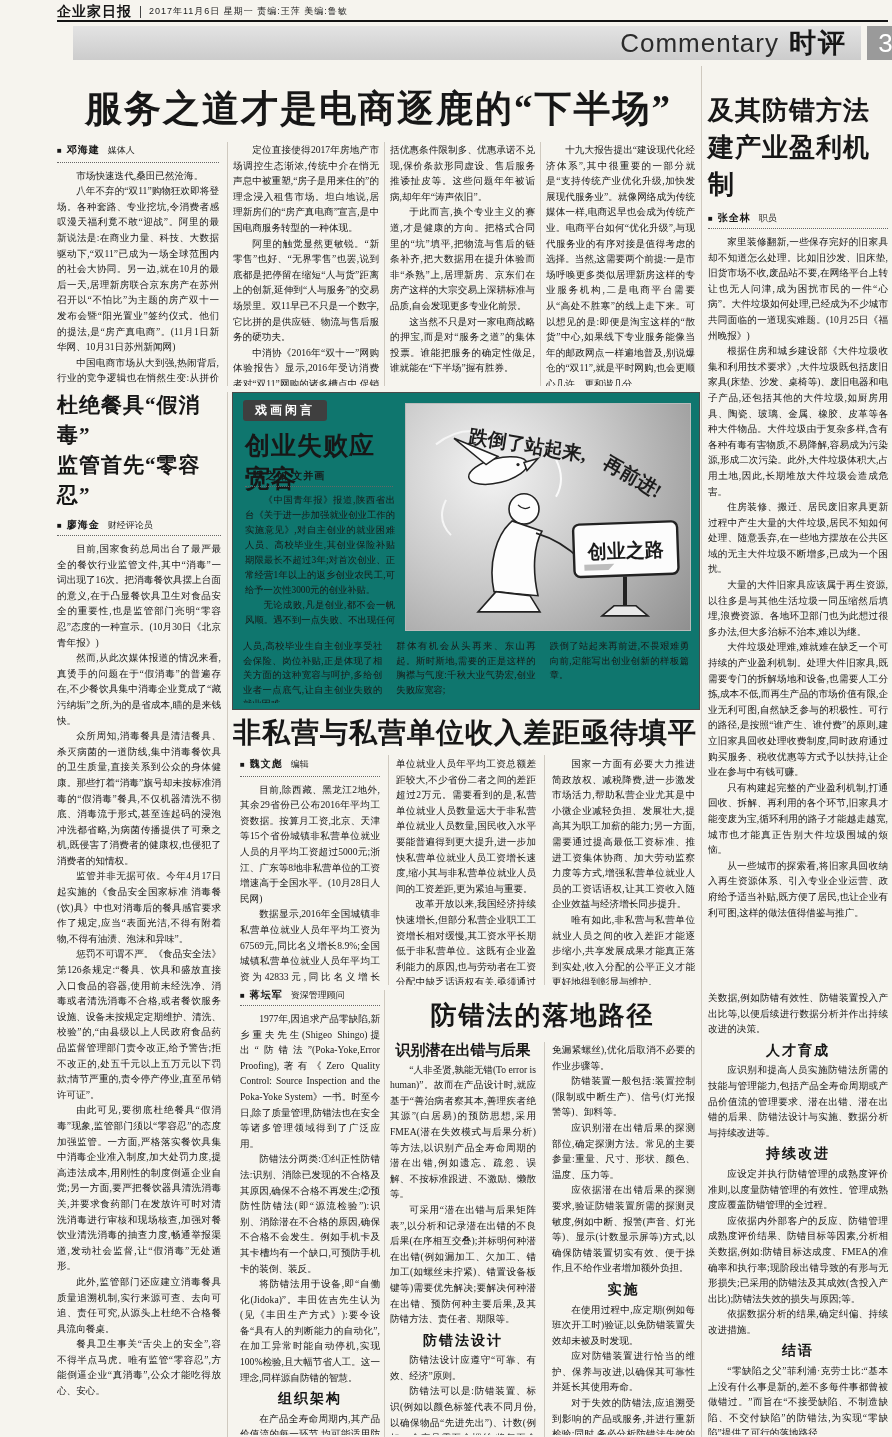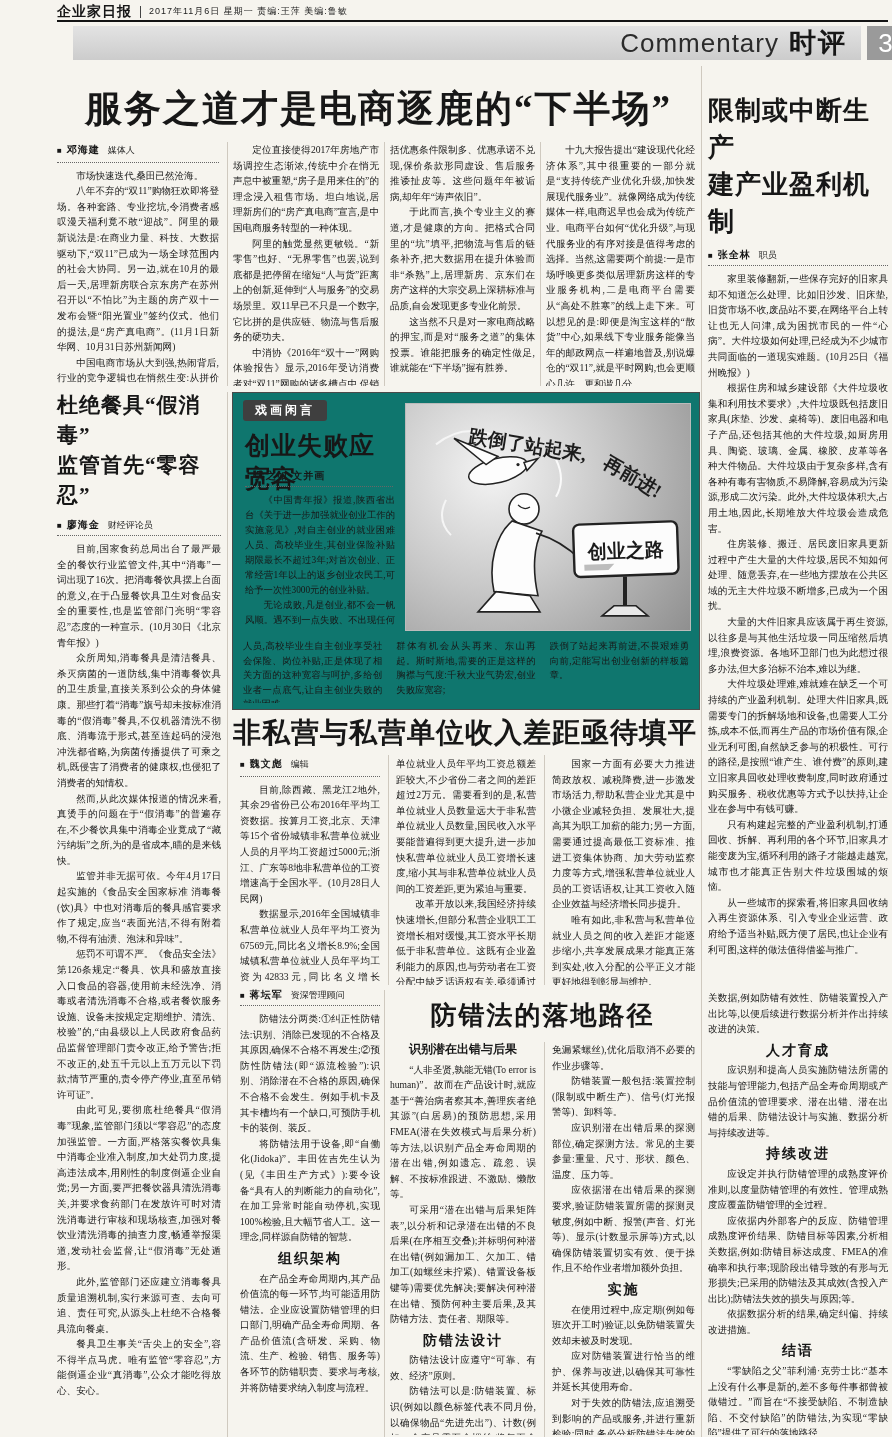--- a/index.html
+++ b/index.html
@@ -19,21 +19,21 @@
   .page-num{width:37px;background:#9a9a9a;color:#fff;display:flex;align-items:center;justify-content:center;font-size:26px;font-family:"Liberation Sans",sans-serif;}
   
   .byline{display:flex;align-items:baseline;border-bottom:1px dotted #666;padding-bottom:3px;margin-bottom:5px;font-family:"Liberation Sans",sans-serif;}
   .byline .mk{font-size:8px;margin-right:5px;}
   .byline .nm{font-weight:bold;font-size:10px;letter-spacing:1px;}
   .byline .rl{font-size:9px;margin-left:8px;color:#222;}
   .colbody{font-size:9.6px;line-height:15.6px;text-align:justify;overflow:hidden;}
   .colbody p{margin:0;text-indent:2em;}
   .colbody p.noind{text-indent:0;}
   .subhead{font-family:"Liberation Sans",sans-serif;font-weight:bold;font-size:14px;text-align:center;text-indent:0 !important;margin:6px 0 4px 0 !important;letter-spacing:2px;}
-  .subhead.lg{font-size:12px;letter-spacing:0;text-align:center;}
+  .subhead.lg{font-size:15px;letter-spacing:0;text-align:center;}
   
   .lead-headline{left:57px;top:84px;width:643px;text-align:center;font-size:37px;font-weight:900;letter-spacing:2px;}
   .h2line{font-size:21px;font-weight:900;letter-spacing:1px;line-height:30px;}
   .rail-headline{font-size:26px;font-weight:900;letter-spacing:1px;line-height:37px;}
   .mid-headline{text-align:center;font-size:28px;font-weight:900;letter-spacing:1px;}
   .feat-headline{text-align:center;font-size:26px;font-weight:900;letter-spacing:2px;}
   
   .vrule{width:1px;background:#cfc9bf;}
   
   .cartoon-box{left:232px;top:392px;width:466px;height:316px;border:1px solid #4a4a4a;background:#0f766e;}
@@ -103,22 +103,22 @@
 <div class="abs" style="left:57px;top:390px;width:164px;">
   <div class="h2line">杜绝餐具“假消毒”</div>
   <div class="h2line">监管首先“零容忍”</div>
   <div class="byline" style="margin-top:8px;">
     <span class="mk">■</span>
     <span class="nm">廖海金</span>
     <span class="rl">财经评论员</span>
   </div>
   <div class="colbody" style="height:940px;">
     <p>目前,国家食药总局出台了最严最全的餐饮行业监管文件,其中“消毒”一词出现了16次。把消毒餐饮具摆上台面的意义,在于凸显餐饮具卫生对食品安全的重要性,也是监管部门亮明“零容忍”态度的一种宣示。(10月30日《北京青年报》)</p>
+    <p>然而,从此次媒体报道的情况来看,真烫手的问题在于“假消毒”的普遍存在,不少餐饮具集中消毒企业竟成了“藏污纳垢”之所,为的是省成本,瞄的是来钱快。</p>
     <p>众所周知,消毒餐具是清洁餐具、杀灭病菌的一道防线,集中消毒餐饮具的卫生质量,直接关系到公众的身体健康。那些打着“消毒”旗号却未按标准消毒的“假消毒”餐具,不仅机器清洗不彻底、消毒流于形式,甚至连起码的浸泡冲洗都省略,为病菌传播提供了可乘之机,既侵害了消费者的健康权,也侵犯了消费者的知情权。</p>
-    <p>然而,从此次媒体报道的情况来看,真烫手的问题在于“假消毒”的普遍存在,不少餐饮具集中消毒企业竟成了“藏污纳垢”之所,为的是省成本,瞄的是来钱快。</p>
     <p>监管并非无据可依。今年4月17日起实施的《食品安全国家标准 消毒餐(饮)具》中也对消毒后的餐具感官要求作了规定,应当“表面光洁,不得有附着物,不得有油渍、泡沫和异味”。</p>
     <p>惩罚不可谓不严。《食品安全法》第126条规定:“餐具、饮具和盛放直接入口食品的容器,使用前未经洗净、消毒或者清洗消毒不合格,或者餐饮服务设施、设备未按规定定期维护、清洗、校验”的,“由县级以上人民政府食品药品监督管理部门责令改正,给予警告;拒不改正的,处五千元以上五万元以下罚款;情节严重的,责令停产停业,直至吊销许可证”。</p>
     <p>由此可见,要彻底杜绝餐具“假消毒”现象,监管部门须以“零容忍”的态度加强监管。一方面,严格落实餐饮具集中消毒企业准入制度,加大处罚力度,提高违法成本,用刚性的制度倒逼企业自觉;另一方面,要严把餐饮器具清洗消毒关,并要求食药部门在发放许可时对清洗消毒进行审核和现场核查,加强对餐饮业清洗消毒的抽查力度,畅通举报渠道,发动社会监督,让“假消毒”无处遁形。</p>
     <p>此外,监管部门还应建立消毒餐具质量追溯机制,实行来源可查、去向可追、责任可究,从源头上杜绝不合格餐具流向餐桌。</p>
     <p>餐具卫生事关“舌尖上的安全”,容不得半点马虎。唯有监管“零容忍”,方能倒逼企业“真消毒”,公众才能吃得放心、安心。</p>
   </div>
 </div>
 
 <div class="abs cartoon-box">
   <div class="box-tab">戏画闲言</div>
@@ -196,21 +196,21 @@
 <div class="abs colbody" style="left:396px;top:756px;width:140px;height:229px;">
   <p class="noind">单位就业人员年平均工资总额差距较大,不少省份二者之间的差距超过2万元。需要看到的是,私营单位就业人员数量远大于非私营单位就业人员数量,国民收入水平要能普遍得到更大提升,进一步加快私营单位就业人员工资增长速度,缩小其与非私营单位就业人员间的工资差距,更为紧迫与重要。</p>
   <p>改革开放以来,我国经济持续快速增长,但部分私营企业职工工资增长相对缓慢,其工资水平长期低于非私营单位。这既有企业盈利能力的原因,也与劳动者在工资分配中缺乏话语权有关,亟须通过制度安排加以矫正。</p>
 </div>
 <div class="abs colbody" style="left:552px;top:756px;width:143px;height:229px;">
   <p>国家一方面有必要大力推进简政放权、减税降费,进一步激发市场活力,帮助私营企业尤其是中小微企业减轻负担、发展壮大,提高其为职工加薪的能力;另一方面,需要通过提高最低工资标准、推进工资集体协商、加大劳动监察力度等方式,增强私营单位就业人员的工资话语权,让其工资收入随企业效益与经济增长同步提升。</p>
   <p>唯有如此,非私营与私营单位就业人员之间的收入差距才能逐步缩小,共享发展成果才能真正落到实处,收入分配的公平正义才能更好地得到彰显与维护。</p>
 </div>
 
 <div class="abs" style="left:708px;top:92px;width:180px;">
-  <div class="rail-headline">限制或中断生产</div>
+  <div class="rail-headline">及其防错方法</div>
   <div class="rail-headline">建产业盈利机制</div>
   <div class="byline" style="margin-top:8px;">
     <span class="mk">■</span>
     <span class="nm">张全林</span>
     <span class="rl">职员</span>
   </div>
   <div class="colbody" style="height:768px;">
     <p>家里装修翻新,一些保存完好的旧家具却不知道怎么处理。比如旧沙发、旧床垫,旧货市场不收,废品站不要,在网络平台上转让也无人问津,成为困扰市民的一件“心病”。大件垃圾如何处理,已经成为不少城市共同面临的一道现实难题。(10月25日《福州晚报》)</p>
     <p>根据住房和城乡建设部《大件垃圾收集和利用技术要求》,大件垃圾既包括废旧家具(床垫、沙发、桌椅等)、废旧电器和电子产品,还包括其他的大件垃圾,如厨房用具、陶瓷、玻璃、金属、橡胶、皮革等各种大件物品。大件垃圾由于复杂多样,含有各种有毒有害物质,不易降解,容易成为污染源,形成二次污染。此外,大件垃圾体积大,占用土地,因此,长期堆放大件垃圾会造成危害。</p>
     <p>住房装修、搬迁、居民废旧家具更新过程中产生大量的大件垃圾,居民不知如何处理、随意丢弃,在一些地方摆放在公共区域的无主大件垃圾不断增多,已成为一个困扰。</p>
@@ -221,20 +221,21 @@
   </div>
 </div>
 
 <div class="abs" style="left:240px;top:988px;width:140px;">
   <div class="byline">
     <span class="mk">■</span>
     <span class="nm">蒋坛军</span>
     <span class="rl">资深管理顾问</span>
   </div>
   <div class="colbody" style="height:424px;">
+    <p>1977年,因追求产品零缺陷,新乡重夫先生(Shigeo Shingo)提出“防错法”(Poka-Yoke,Error Proofing),著有《Zero Quality Control: Source Inspection and the Poka-Yoke System》一书。时至今日,除了质量管理,防错法也在安全等诸多管理领域得到了广泛应用。</p>
     <p>防错法分两类:①纠正性防错法:识别、消除已发现的不合格及其原因,确保不合格不再发生;②预防性防错法(即“源流检验”):识别、消除潜在不合格的原因,确保不合格不会发生。例如手机卡及其卡槽均有一个缺口,可预防手机卡的装倒、装反。</p>
     <p>将防错法用于设备,即“自働化(Jidoka)”。丰田佐吉先生认为(见《丰田生产方式》):要令设备“具有人的判断能力的自动化”,在加工异常时能自动停机,实现100%检验,且大幅节省人工。这一理念,同样源自防错的智慧。</p>
     <p class="subhead">组织架构</p>
     <p>在产品全寿命周期内,其产品价值流的每一环节,均可能适用防错法。企业应设置防错管理的归口部门,明确产品全寿命周期、各产品价值流(含研发、采购、物流、生产、检验、销售、服务等)各环节的防错职责、要求与考核,并将防错要求纳入制度与流程。</p>
 
   </div>
 </div>
 
 <h2 class="abs feat-headline" style="left:390px;top:998px;width:305px;margin:0;">防错法的落地路径</h2>
 

